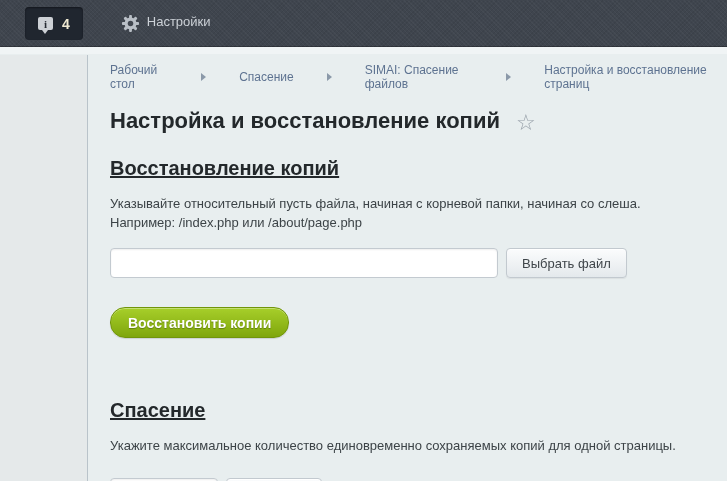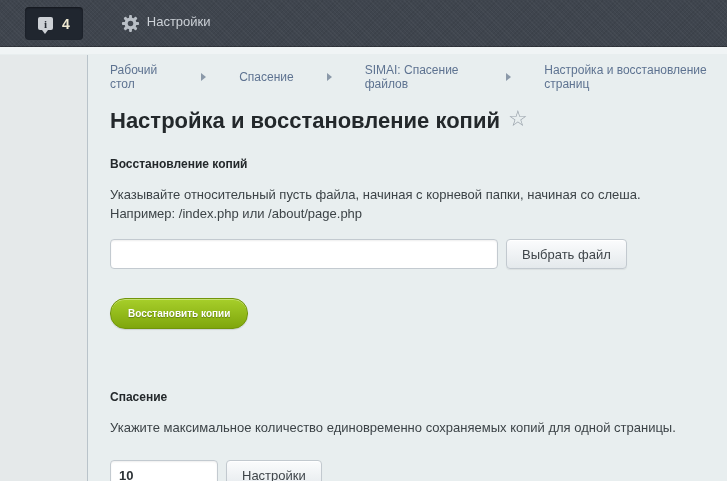--- a/index.html
+++ b/index.html
@@ -108,40 +108,41 @@
     width: 0; height: 0;
     border-left: 5px solid #8b99a9;
     border-top: 4px solid transparent;
     border-bottom: 4px solid transparent;
     margin: 0 13px;
   }
 
   
   .page-title-row {
     display: flex;
-    align-items: flex-start;
-    gap: 8px;
+    align-items: flex-end;
+    gap: 16px;
     margin-bottom: 23px;
   }
   .page-title {
     font-size: 22px;
     font-weight: bold;
     color: #23282b;
   }
   .fav-star {
     font-size: 22px;
     color: #98a1aa;
     line-height: 1;
     cursor: pointer;
   }
   .section-heading {
-    font-size: 12px;
+    font-size: 20px;
     font-weight: bold;
     color: #23282b;
     margin-bottom: 14px;
+    text-decoration: underline;
   }
   .help-text {
     font-size: 13px;
     color: #3c4347;
     line-height: 19px;
     white-space: pre-line;
     margin-bottom: 16px;
   }
 
   
@@ -175,21 +176,21 @@
     border: 1px solid #c2c9cf;
     border-radius: 4px;
     box-shadow: inset 0 1px 0 #fff, 0 1px 1px rgba(0,0,0,0.06);
     cursor: pointer;
   }
   .green-btn {
     height: 31px;
     padding: 0 17px;
     margin-top: 29px;
     font-family: "Liberation Sans", sans-serif;
-    font-size: 10px;
+    font-size: 14px;
     font-weight: bold;
     color: #fff;
     text-shadow: 0 1px 1px rgba(0,0,0,0.3);
     background: linear-gradient(#a7cf2a, #7fa60c);
     border: 1px solid #71950a;
     border-radius: 15px;
     box-shadow: inset 0 1px 0 rgba(255,255,255,0.35), 0 1px 1px rgba(0,0,0,0.12);
     cursor: pointer;
   }
   .settings-section { margin-top: 61px; }

